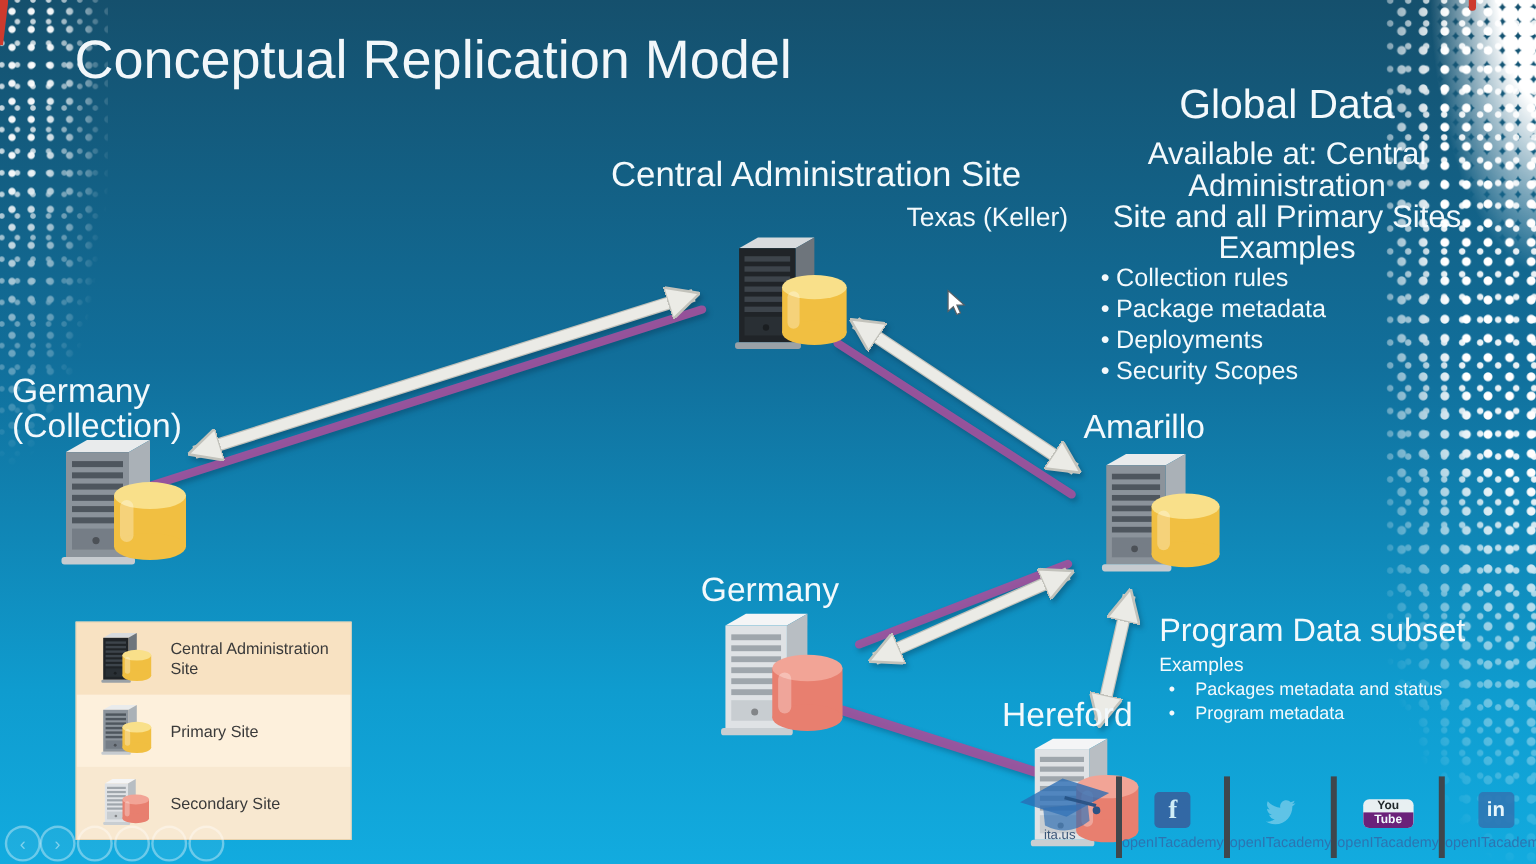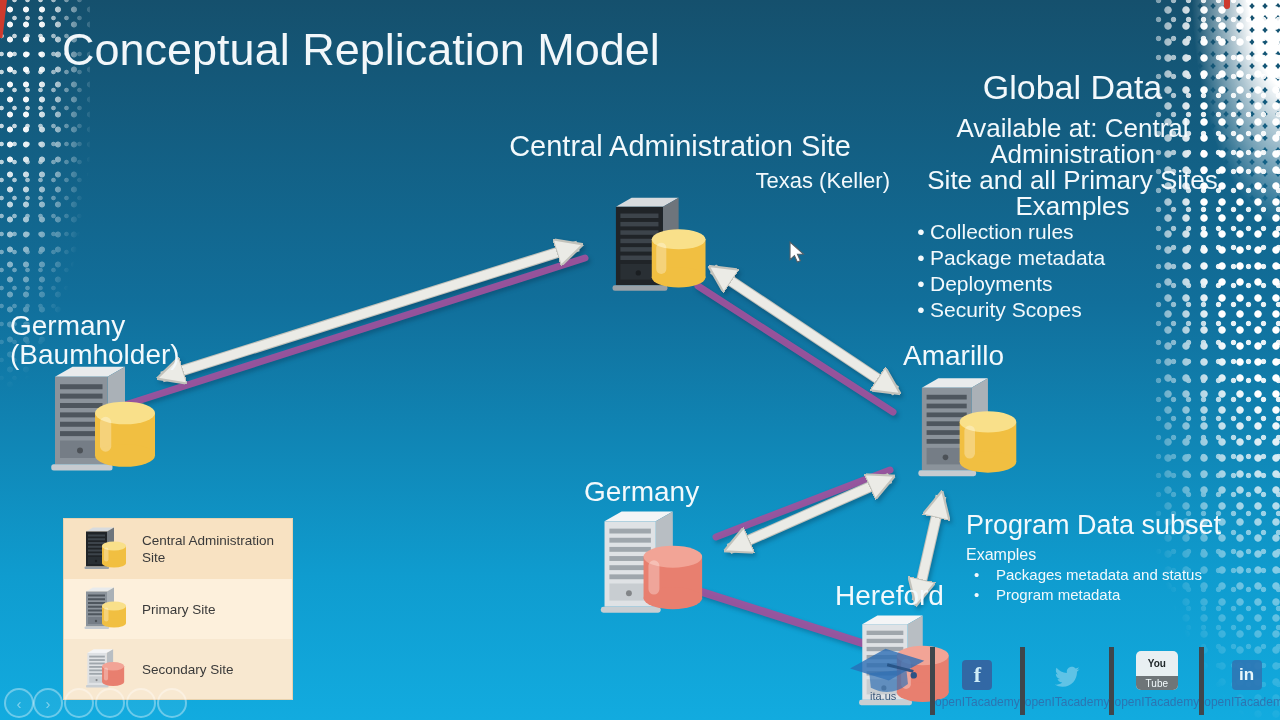--- a/index.html
+++ b/index.html
@@ -75,26 +75,26 @@
   .social{position:absolute;left:930px;top:645px;width:350px;height:72px;display:flex;z-index:6;}
   .vbar{width:5px;background:#3f464c;height:68px;margin-top:2px;flex:none;}
   .cell{flex:1;display:flex;flex-direction:column;align-items:center;justify-content:flex-end;
     padding-bottom:8px;gap:5px;}
   .cell-label{font-size:12px;color:#2f6fad;opacity:.9;}
   .sq-icon{width:30px;height:30px;border-radius:4px;display:flex;align-items:center;
     justify-content:center;color:#fff;font-weight:bold;}
   .fb{background:#3b5998;opacity:.8;font-size:22px;font-family:"Liberation Serif",serif;}
   .li{background:#2e77b5;opacity:.9;font-size:17px;}
   .tw{opacity:.45;}
-  .yt{width:42px;height:39px;border-radius:5px;background:#f4f4f4;overflow:hidden;
+  .yt{width:42px;height:24px;border-radius:5px;background:#f4f4f4;overflow:hidden;
     display:flex;flex-direction:column;opacity:.95;}
   .yt-top{flex:1;display:flex;align-items:center;justify-content:center;color:#222;
     font-size:10px;font-weight:bold;}
-  .yt-bottom{height:14px;background:#737373;display:flex;align-items:center;
-    justify-content:center;color:#fff;font-size:10px;font-weight:normal;}
+  .yt-bottom{height:14px;background:#701a75;display:flex;align-items:center;
+    justify-content:center;color:#fff;font-size:10px;font-weight:bold;}
   .brand-logo{position:absolute;left:848px;top:646px;width:80px;z-index:7;
     transform:rotate(-6deg);opacity:.92;}
   .brand-text{position:absolute;left:870px;top:690px;font-size:11px;color:#1d3e66;
     opacity:.85;z-index:7;}
   
   .ctrl{position:absolute;top:688px;width:26px;height:26px;border:2px solid rgba(255,255,255,.35);
     border-radius:50%;color:rgba(255,255,255,.45);display:flex;align-items:center;
     justify-content:center;font-size:15px;z-index:6;background:rgba(255,255,255,.05);}
   
   .cursor{position:absolute;left:788px;top:241px;z-index:9;}
@@ -164,21 +164,21 @@
   </svg>
 
   <div class="cas-heading">Central Administration Site</div>
   <div class="cas-location">Texas (Keller)</div>
   <svg class="site-icon v-dark db-yellow" style="left:598px;top:190px" width="112" height="112" viewBox="0 0 100 100">
       <use href="#srv"></use>
     </svg>
 
   <div class="site-label lbl-germany">
     <div>Germany</div>
-    <div>(Baumholder)</div>
+    <div>(Collection)</div>
   </div>
   <svg class="site-icon v-silver db-yellow" style="left:35px;top:358px" width="125" height="125" viewBox="0 0 100 100">
       <use href="#srv"></use>
     </svg>
 
   <div class="site-label lbl-amarillo">Amarillo</div>
   <svg class="site-icon v-silver db-yellow" style="left:903px;top:370px" width="118" height="118" viewBox="0 0 100 100">
       <use href="#srv"></use>
     </svg>
 

